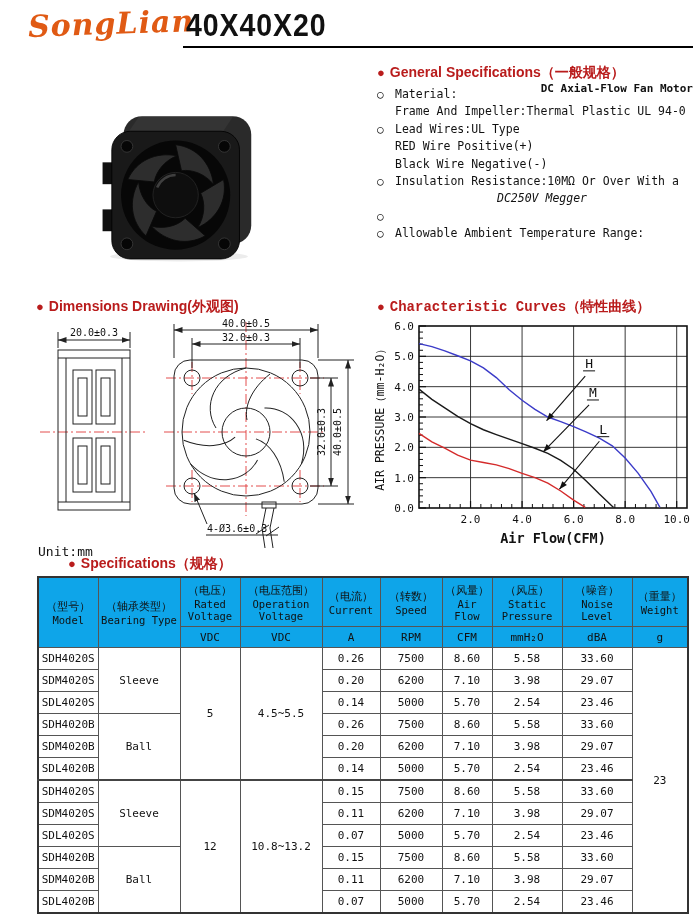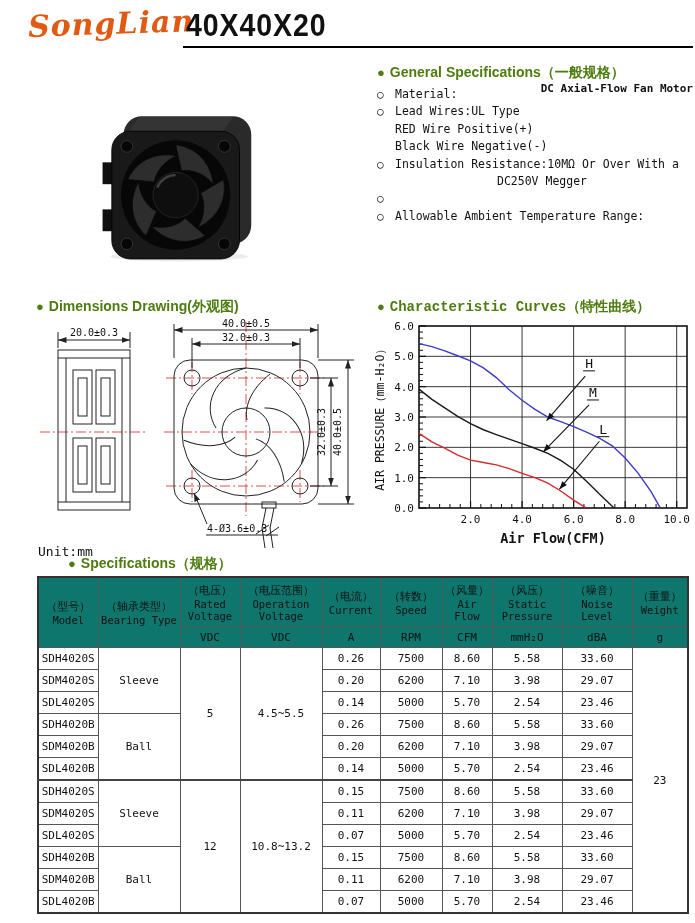--- a/index.html
+++ b/index.html
@@ -9,43 +9,43 @@
   
   .logo{position:absolute;left:28px;top:6px;font:italic bold 30px "DejaVu Serif",serif;
         color:#e05a14;transform:rotate(-2deg);letter-spacing:1px;}
   .doc-title{position:absolute;left:186px;top:8px;font:700 31px "Liberation Sans",sans-serif;
         transform:scaleX(.92);transform-origin:left;letter-spacing:1px;}
   .title-rule{position:absolute;left:183px;top:46px;width:510px;height:2px;background:#000;}
   .subtitle{position:absolute;left:380px;top:50px;width:313px;text-align:right;
         font:bold 11px "DejaVu Sans Mono",monospace;margin-top:32px;}
 
   
-  .sec-heading{position:absolute;font:bold 14px "Liberation Sans",sans-serif;color:#4d7c0f;white-space:nowrap;}
+  .sec-heading{position:absolute;font:bold 14px "Liberation Sans",sans-serif;color:#b91c1c;white-space:nowrap;}
   .sec-heading .dot{font-size:13px;margin-right:5px;}
 
   
   .gs-list{position:absolute;left:377px;top:86px;width:318px;}
   .gs-line{display:flex;line-height:17.4px;font-size:11.5px;white-space:pre;}
   .gs-bullet{width:18px;flex:none;font-size:11px;}
-  .gs-line.ind .gs-text{padding-left:102px;}
+  .gs-line.ind .gs-text{padding-left:102px;font-style:italic;}
 
   
   svg text{fill:#111;}
   .dim-text{font:10px "DejaVu Sans Mono",monospace;}
   .tick-lbl{font:11px "DejaVu Sans Mono",monospace;}
   .curve-lbl{font:13px "DejaVu Sans Mono",monospace;}
   .ax-title{font:bold 13.5px "DejaVu Sans Mono",monospace;}
   .ax-title-y{font:11.5px "DejaVu Sans Mono",monospace;}
   .unit-note{position:absolute;left:38px;top:544px;font:13px "DejaVu Sans Mono",monospace;}
 
   
   .spec-table{position:absolute;left:37px;top:576px;width:650px;border-collapse:collapse;
         table-layout:fixed;border:2px solid #333;}
   .spec-table th,.spec-table td{border:1px solid #555;text-align:center;padding:0;overflow:hidden;}
-  .spec-table thead th{background:#0f766e;font-weight:normal;}
+  .spec-table thead th{background:#0ea5e9;font-weight:normal;}
   .spec-table thead tr:first-child th{height:48px;}
   .spec-table .h-cn{font:11px "DejaVu Sans",sans-serif;line-height:15px;}
   .spec-table .h-en{font:10.5px "DejaVu Sans Mono",monospace;line-height:12px;}
   .spec-table .h-unit{height:20px;font:11px "DejaVu Sans Mono",monospace;}
   .spec-table tbody td{height:21px;font:11px "DejaVu Sans Mono",monospace;background:#fff;}
   .spec-table tr.group-sep td{border-top:2px solid #444;}
 </style>
 </head>
 <body>
 
@@ -79,20 +79,21 @@
       <circle cx="38" cy="169" r="7"></circle>
         <circle cx="154" cy="169" r="7"></circle>
     </g>
   </svg>
 
   <div class="sec-heading" style="left:377px;top:64px;">
     <span class="dot">●</span><span>General Specifications</span><span>（一般规格）</span>
   </div>
   <div class="gs-list">
       <div class="gs-line"><span class="gs-bullet">○</span><span class="gs-text">Material:</span></div>
+      <div class="gs-line"><span class="gs-bullet"></span><span class="gs-text">Frame And Impeller:Thermal Plastic UL 94-0</span></div>
       <div class="gs-line"><span class="gs-bullet">○</span><span class="gs-text">Lead Wires:UL Type</span></div>
       <div class="gs-line"><span class="gs-bullet"></span><span class="gs-text">RED Wire Positive(+)</span></div>
       <div class="gs-line"><span class="gs-bullet"></span><span class="gs-text">Black Wire Negative(-)</span></div>
       <div class="gs-line"><span class="gs-bullet">○</span><span class="gs-text">Insulation Resistance:10MΩ Or Over With a</span></div>
       <div class="gs-line ind"><span class="gs-bullet"></span><span class="gs-text">DC250V Megger</span></div>
       <div class="gs-line"><span class="gs-bullet">○</span></div>
       <div class="gs-line"><span class="gs-bullet">○</span><span class="gs-text">Allowable Ambient Temperature Range:</span></div>
     </div>
 
   <div class="sec-heading" style="left:36px;top:298px;">

